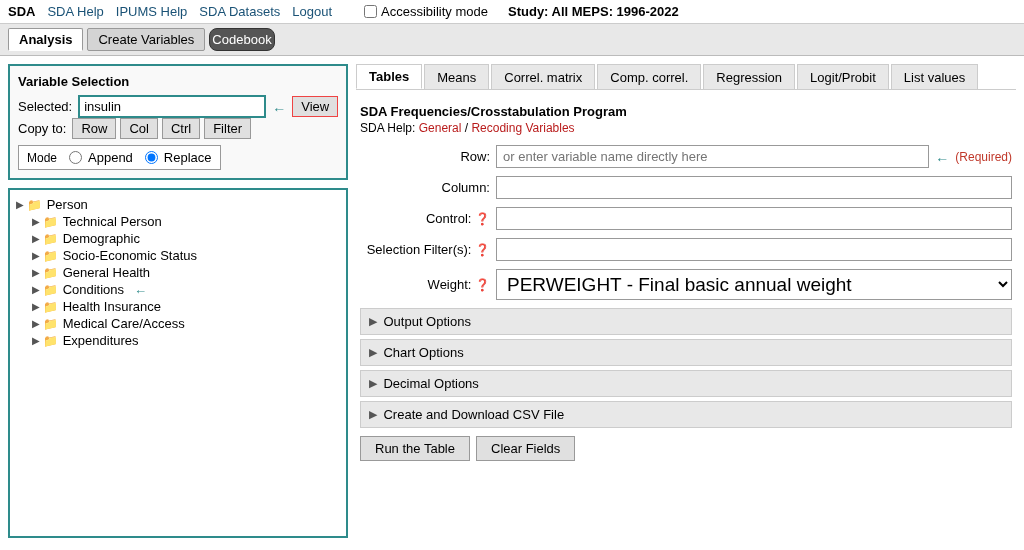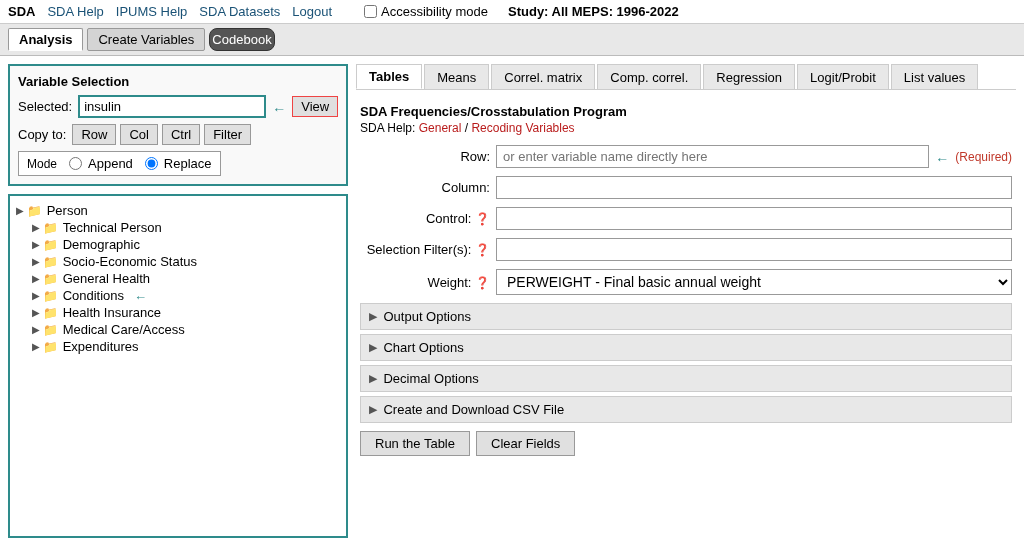--- a/index.html
+++ b/index.html
@@ -76,21 +76,20 @@
     }
     .var-selection-title {
       font-weight: bold;
       margin-bottom: 6px;
       font-size: 13px;
     }
     .selected-row {
       display: flex;
       align-items: center;
       gap: 6px;
-      margin-bottom: 6px;
     }
     .selected-label { font-size: 13px; }
     .selected-input {
       flex: 1;
       border: 2px solid #2e8b8b;
       padding: 2px 4px;
       font-size: 13px;
       background: #fff;
     }
     .view-btn {
@@ -225,21 +224,21 @@
       color: #555;
       font-size: 12px;
       cursor: help;
     }
 
     
     .weight-select {
       flex: 1;
       border: 1px solid #999;
       padding: 3px 6px;
-      font-size: 14px;
+      font-size: 19px;
       background: #fff;
     }
 
     
     .collapsible-section {
       border: 1px solid #ccc;
       margin-bottom: 4px;
       background: #e8e8e8;
     }
     .collapsible-header {

